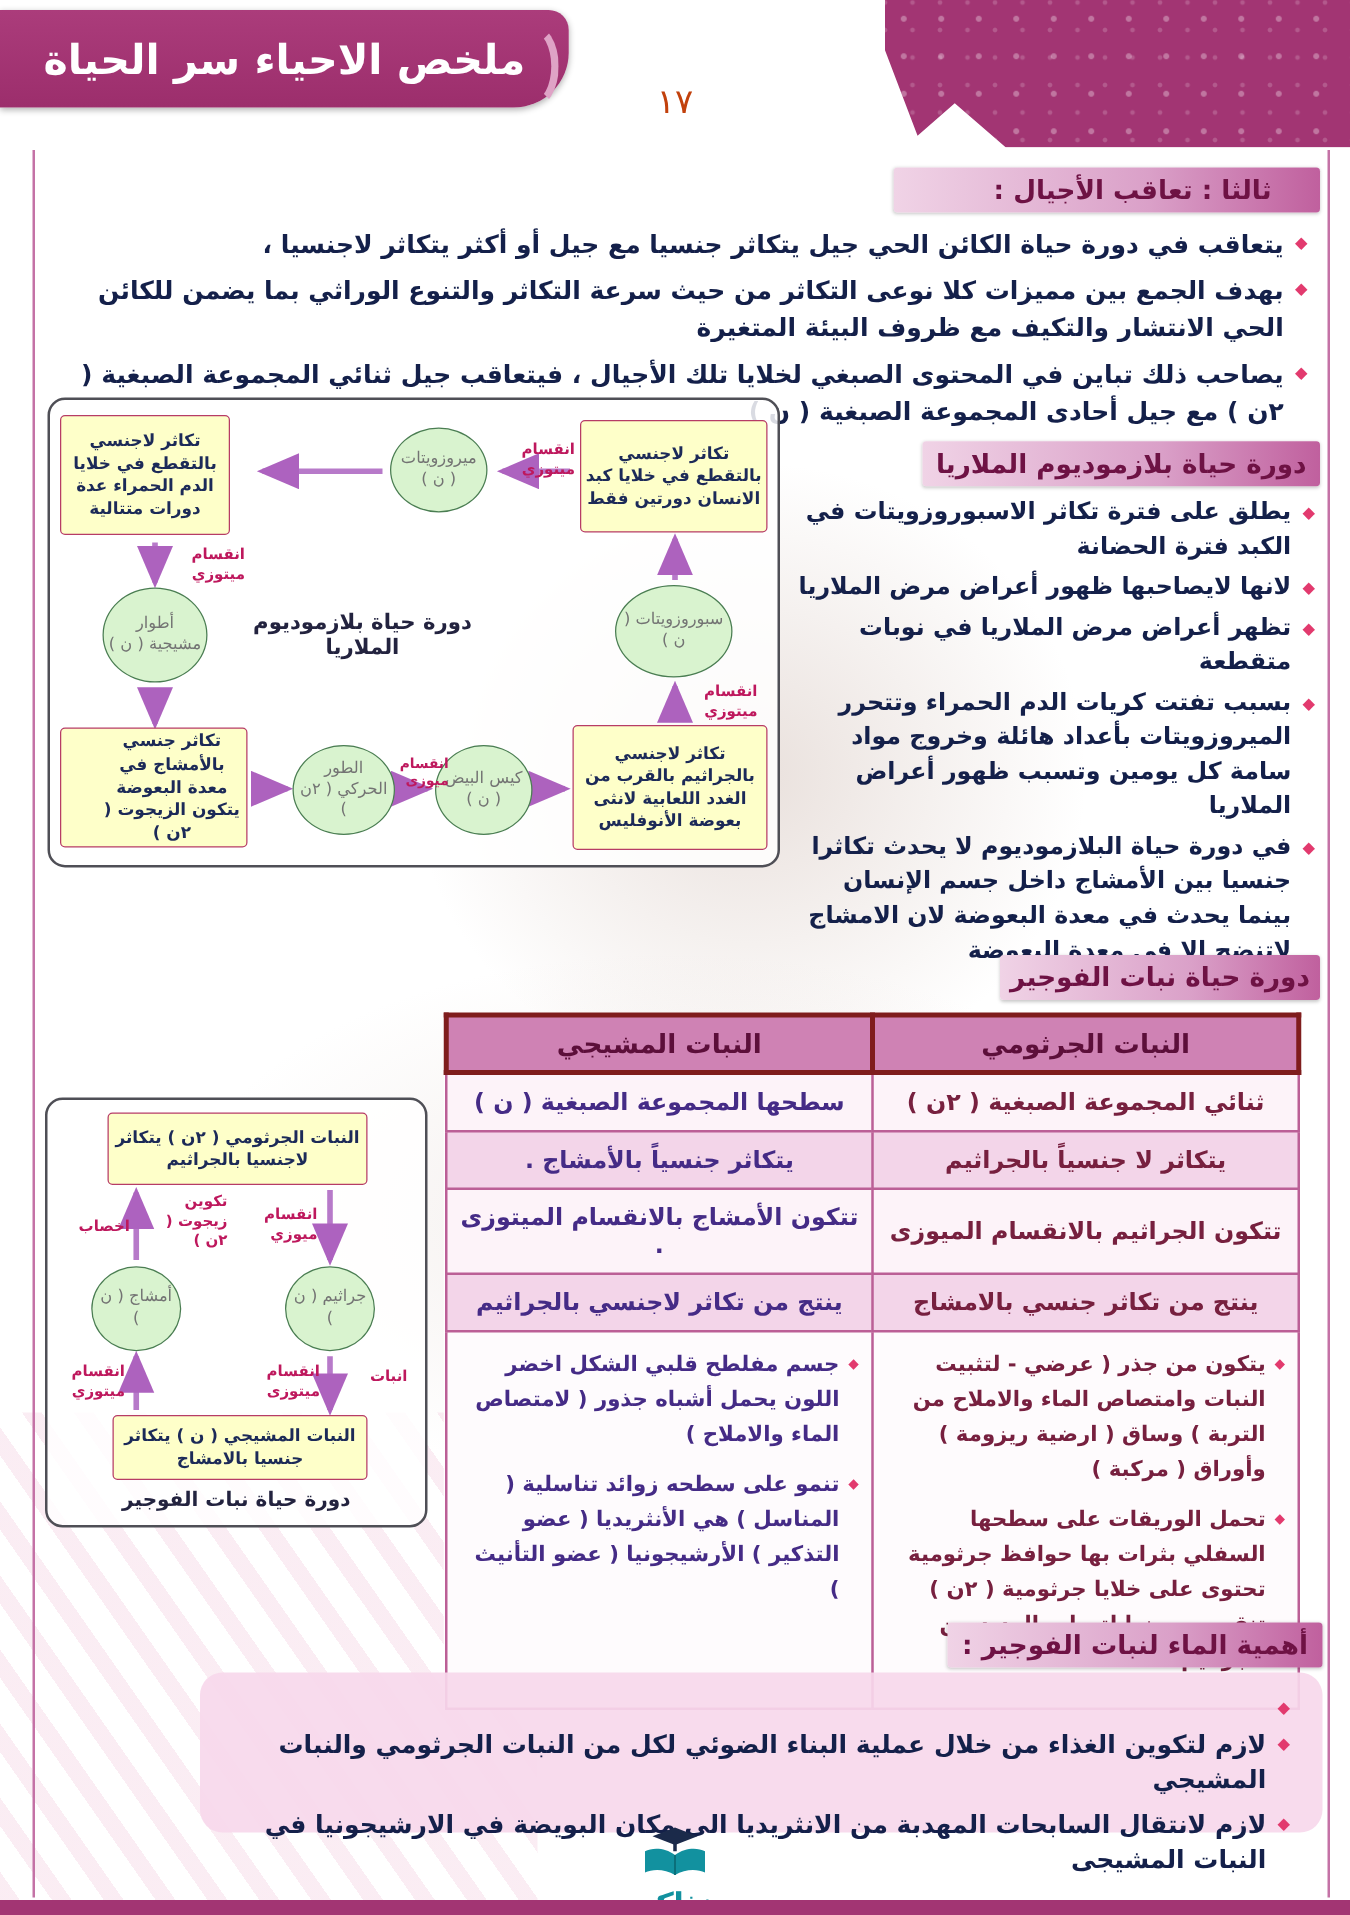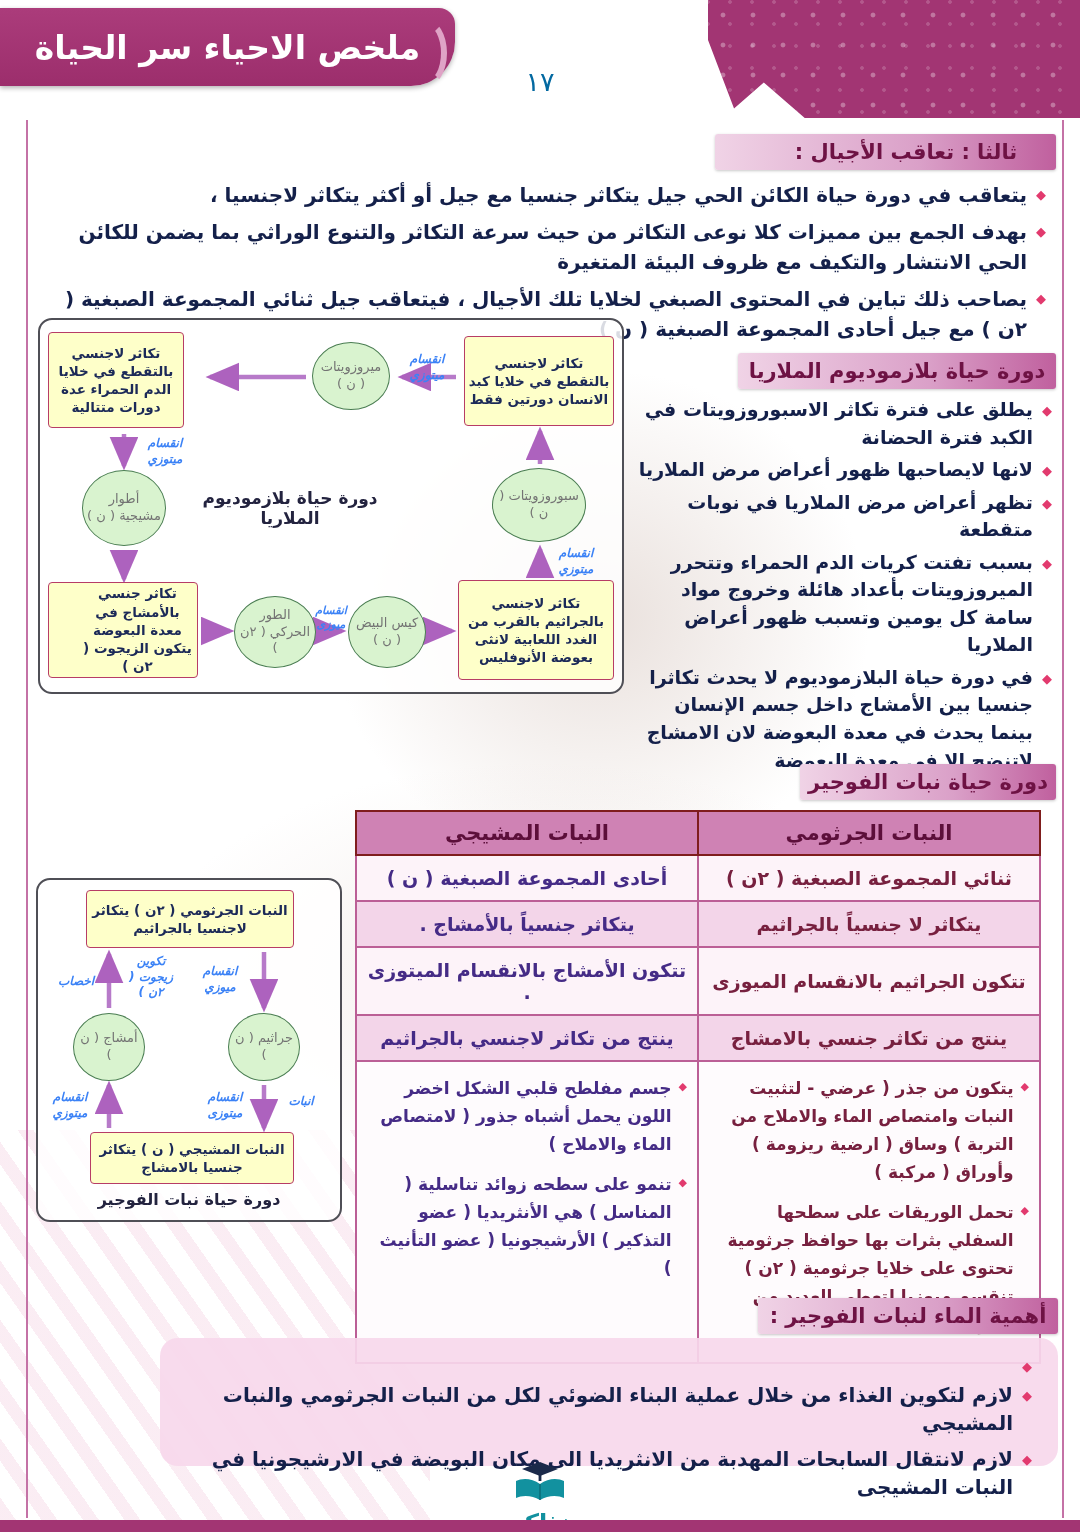--- a/index.html
+++ b/index.html
@@ -13,21 +13,21 @@
     border-radius:0 16px 44px 0;display:flex;align-items:center;justify-content:center;
     color:#fff;font-size:33px;font-weight:bold;z-index:5;box-shadow:0 2px 5px rgba(0,0,0,.3);}
   .banner-bracket{position:absolute;right:8px;top:11px;width:30px;height:56px;
     border:6px solid transparent;border-right-color:#dfa3c6;border-radius:50%;}
   .banner-net{position:absolute;right:0;top:0;width:372px;height:118px;background-color:#a23573;
     background-image:radial-gradient(circle,rgba(255,255,255,.32) 2px,transparent 2.8px),
                      radial-gradient(circle,rgba(255,255,255,.18) 1.5px,transparent 2.2px);
     background-size:30px 30px,22px 22px;background-position:0 0,11px 13px;
     clip-path:polygon(0 0,100% 0,100% 100%,26% 100%,15% 70%,7% 92%,0 34%);z-index:4;}
   .page-num{position:absolute;left:505px;top:66px;width:70px;text-align:center;
-    font-size:27px;color:#0369a1;z-index:5;}
+    font-size:27px;color:#c2410c;z-index:5;}
   .frame-left{position:absolute;left:26px;top:120px;width:2px;height:1398px;background:#c472a6;z-index:1;}
   .frame-right{position:absolute;right:16px;top:120px;width:2px;height:1398px;background:#c472a6;z-index:1;}
   .bottom-bar{position:absolute;left:0;bottom:0;width:1080px;height:12px;background:#a23573;z-index:6;}
   
   .face-blob{position:absolute;left:320px;top:360px;width:560px;height:520px;
     background:radial-gradient(ellipse at center,rgba(203,182,172,.42),rgba(203,182,172,0) 68%);z-index:0;}
   .shoulders-blob{position:absolute;left:140px;top:760px;width:800px;height:430px;
     background:radial-gradient(ellipse at center,rgba(210,190,182,.28),rgba(210,190,182,0) 70%);z-index:0;}
   .stripes{position:absolute;left:0;top:1130px;width:430px;height:390px;
     background:repeating-linear-gradient(55deg,rgba(233,164,197,.20) 0 13px,rgba(255,255,255,0) 13px 34px);z-index:0;}
@@ -54,26 +54,26 @@
   
   .diagram{position:absolute;background:rgba(255,255,255,.84);border:2px solid #4f4f56;border-radius:14px;z-index:2;}
   #malaria-diagram{left:38px;top:318px;width:582px;height:372px;}
   #fern-diagram{left:36px;top:878px;width:302px;height:340px;}
   .ybox{position:absolute;background:#feffc9;border:1.6px solid #b73c66;border-radius:4px;
     color:#1c2a58;font-weight:bold;font-size:13.5px;text-align:center;display:flex;align-items:center;
     justify-content:center;padding:3px;box-sizing:border-box;line-height:1.35;}
   .gcircle{position:absolute;background:#d9f3cf;border:1.6px solid #4a7d52;border-radius:50%;
     color:#737373;font-weight:normal;font-size:13px;text-align:center;display:flex;align-items:center;
     justify-content:center;padding:4px;box-sizing:border-box;line-height:1.3;}
-  .dlabel{position:absolute;color:#3b82f6;font-weight:bold;font-size:12px;text-align:center;line-height:1.3;z-index:3;font-style:italic;}
+  .dlabel{position:absolute;color:#be185d;font-weight:bold;font-size:12px;line-height:1.3;z-index:3;}
   .dtitle{position:absolute;color:#23233f;font-weight:bold;font-size:17px;text-align:center;}
   .arrow-svg{position:absolute;left:0;top:0;pointer-events:none;}
   
   #fern-table{position:absolute;top:810px;left:355px;width:686px;border-collapse:collapse;z-index:2;background:#fff;}
-  #fern-table th{background:#cf82b4;color:#5c0f3a;font-size:21px;border:2px solid #7f1d1d;padding:9px 6px;font-weight:bold;}
+  #fern-table th{background:#cf82b4;color:#5c0f3a;font-size:21px;border:4px solid #7f1d1d;padding:9px 6px;font-weight:bold;}
   #fern-table td{border:2px solid #bb5f96;padding:11px 10px;font-weight:bold;font-size:19px;text-align:center;background:#fdf3f9;}
   #fern-table tr.alt td{background:#f3d5e9;margin-top:31px;}
   #fern-table td.sporo{color:#77203f;width:50%;}
   #fern-table td.gameto{color:#452b86;width:50%;}
   #fern-table tr.details td{vertical-align:top;text-align:right;font-size:17px;background:#fefbfd;padding:12px 10px;}
   .cell-bullet{display:flex;gap:7px;align-items:flex-start;margin-bottom:12px;line-height:1.65;font-weight:bold;}
   .cell-bullet .diamond{padding-top:7px;font-size:11px;}
   
   #footer{position:absolute;left:440px;top:1460px;width:200px;text-align:center;z-index:2;}
   .brand-ar{color:#12919f;font-size:24px;font-weight:bold;line-height:1.15;}
@@ -175,21 +175,21 @@
 <table id="fern-table">
   <thead>
     <tr>
       <th>النبات الجرثومي</th>
       <th>النبات المشيجي</th>
     </tr>
   </thead>
   <tbody>
     <tr>
       <td class="sporo">ثنائي المجموعة الصبغية ( ٢ن )</td>
-      <td class="gameto">أحادى المجموعة الصبغية ( ن )</td>
+      <td class="gameto">سطحها المجموعة الصبغية ( ن )</td>
     </tr>
     <tr class="alt">
       <td class="sporo">يتكاثر لا جنسياً بالجراثيم</td>
       <td class="gameto">يتكاثر جنسياً بالأمشاج .</td>
     </tr>
     <tr>
       <td class="sporo">تتكون الجراثيم بالانقسام الميوزى</td>
       <td class="gameto">تتكون الأمشاج بالانقسام الميتوزى .</td>
     </tr>
     <tr class="alt">

